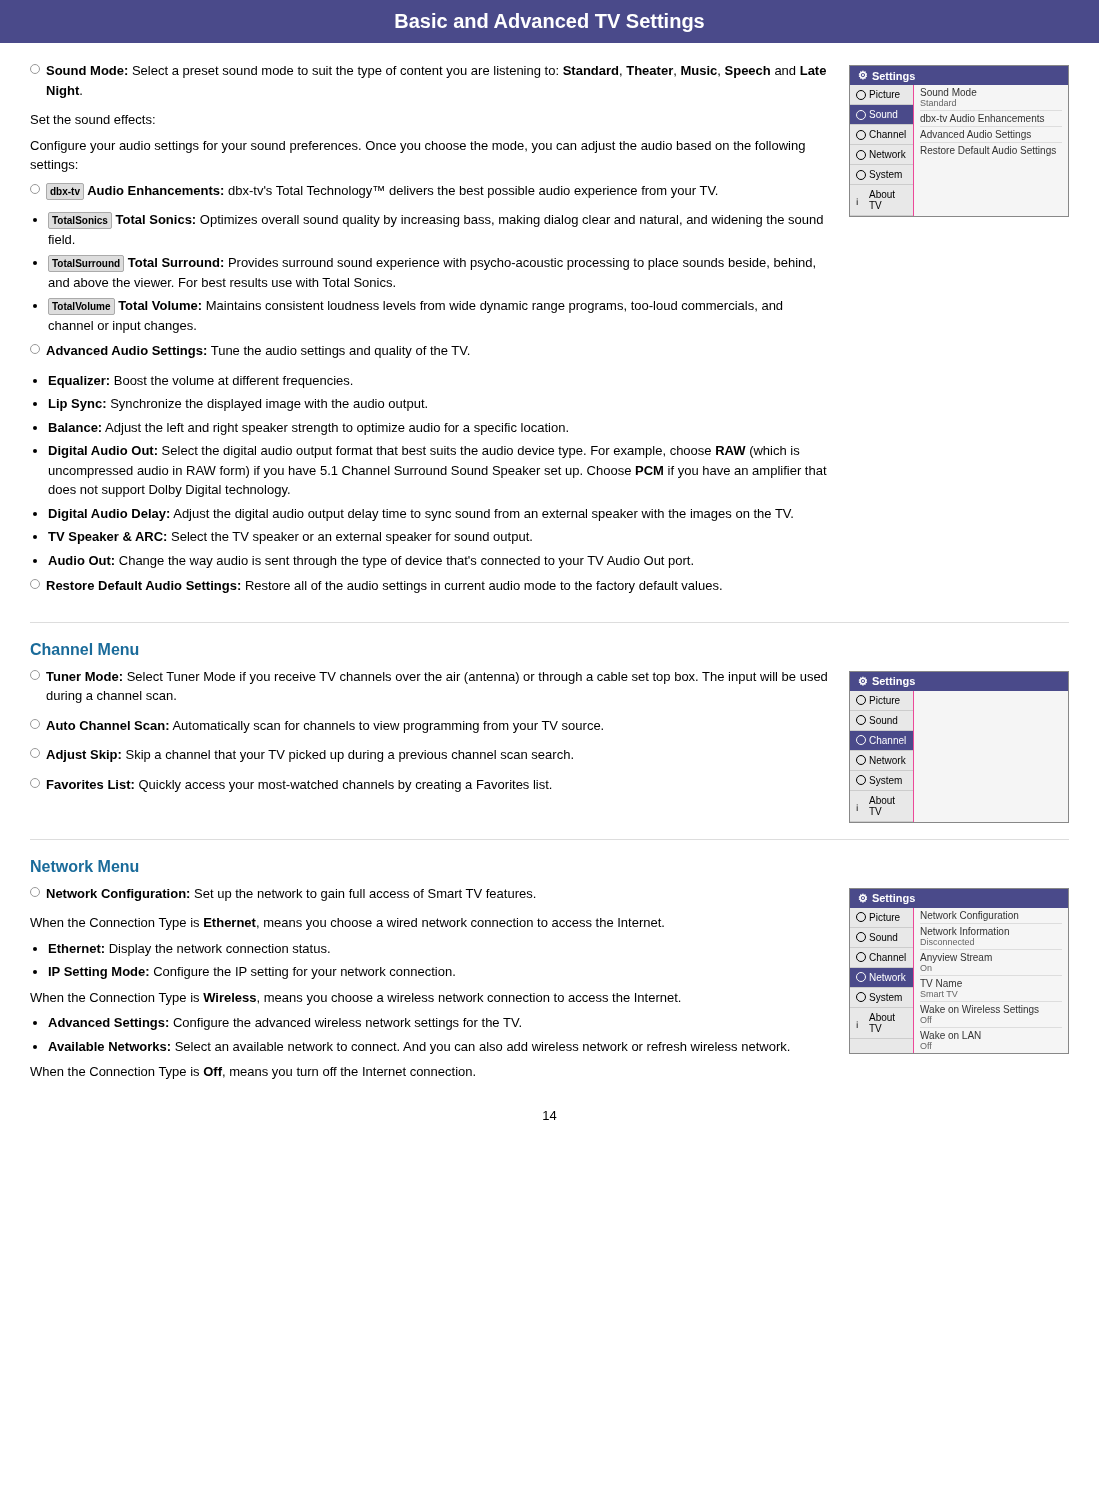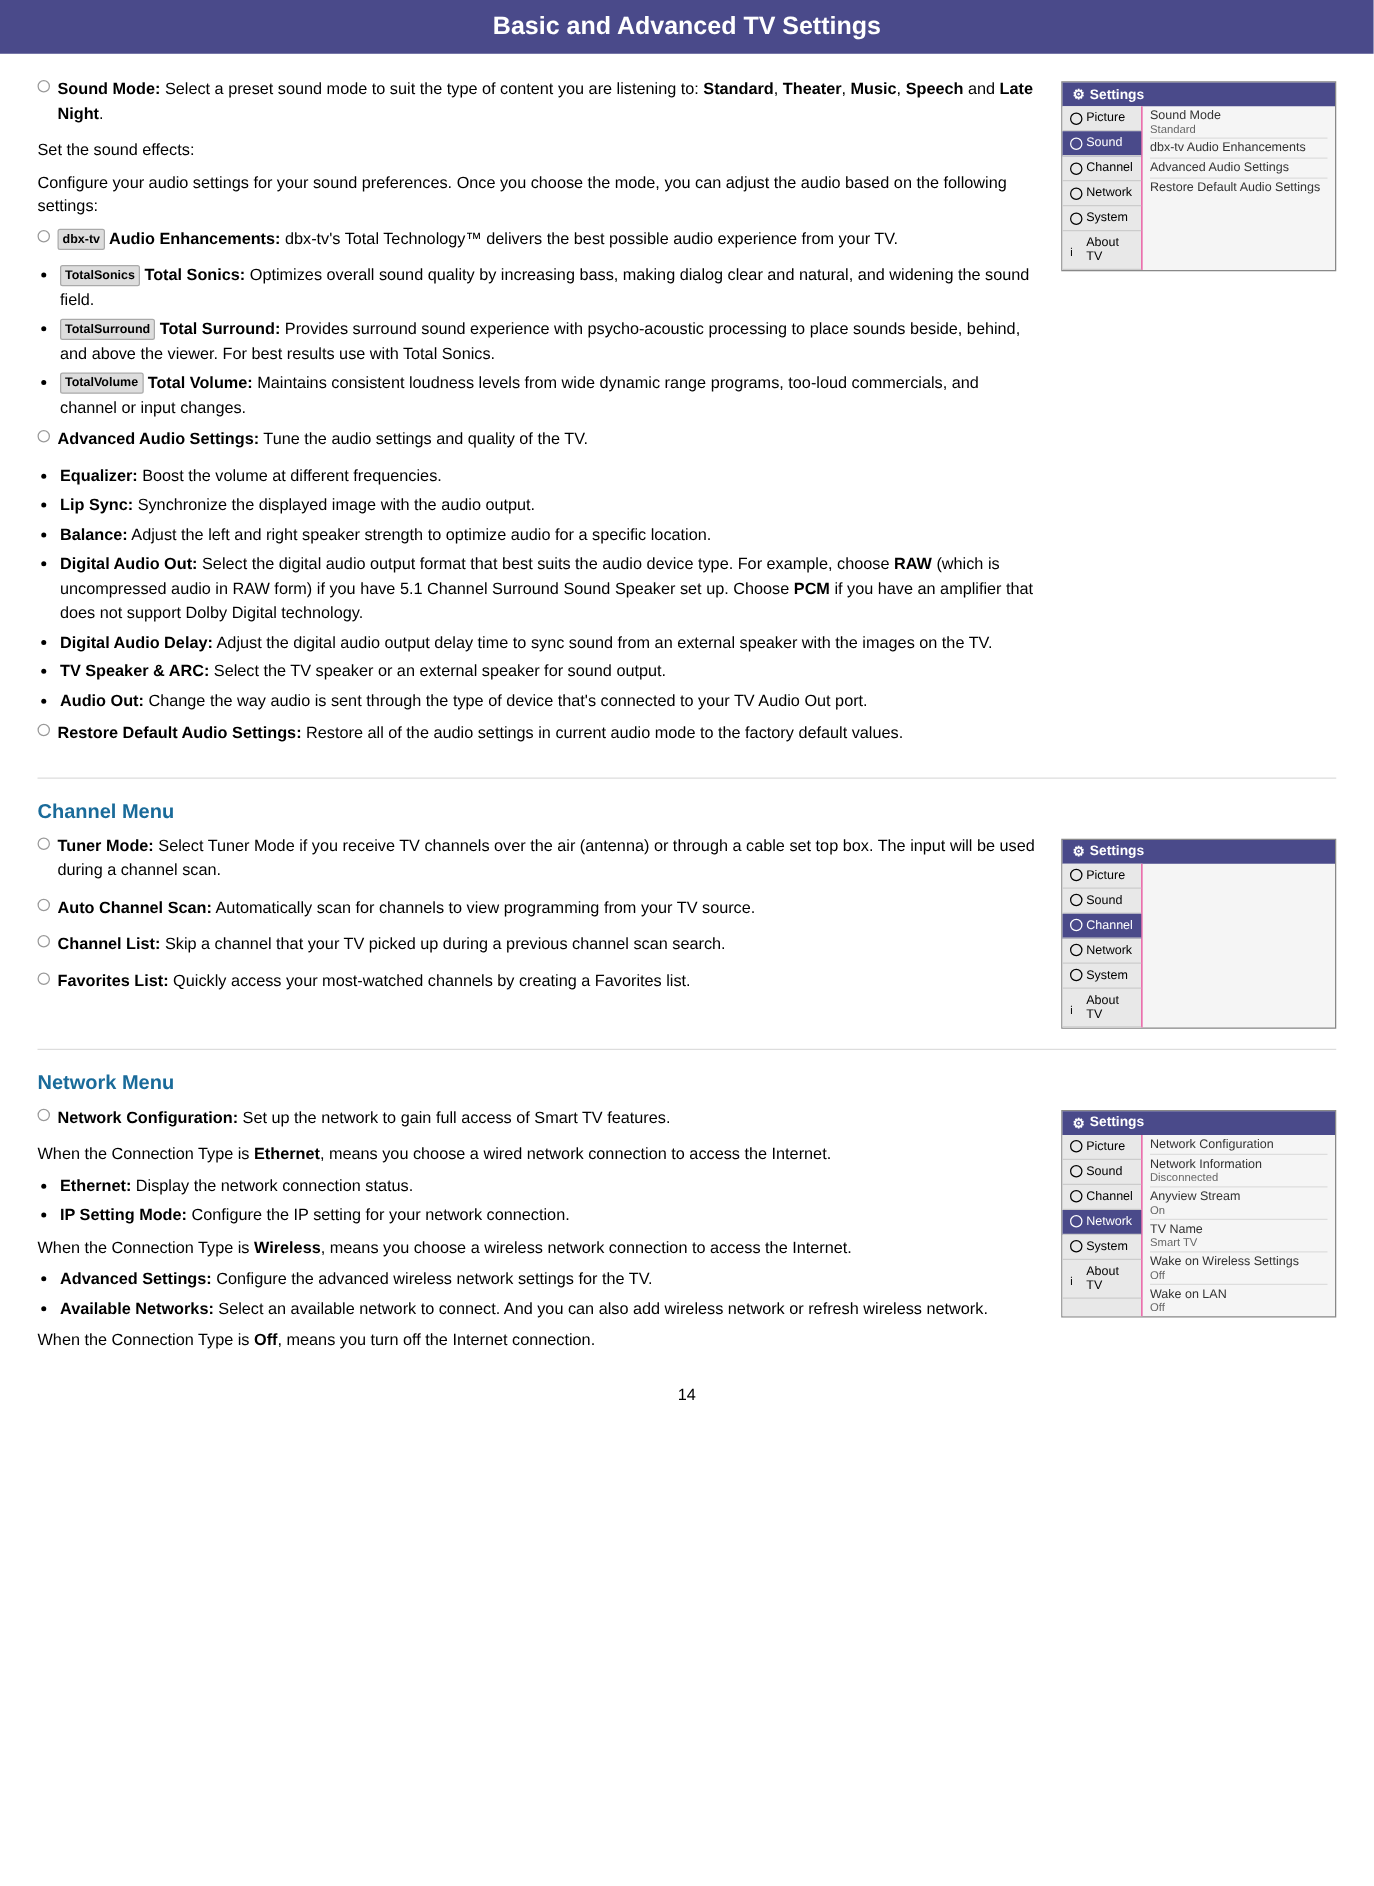--- a/index.html
+++ b/index.html
@@ -307,21 +307,21 @@
           <span class="bullet-circle"></span>
           <p>
             <span class="bold">Auto Channel Scan:</span>
             Automatically scan for channels to view programming from your TV source.
           </p>
         </div>
 
         <div class="bullet-item">
           <span class="bullet-circle"></span>
           <p>
-            <span class="bold">Channel List:</span>
+            <span class="bold">Adjust Skip:</span>
             Skip a channel that your TV picked up during a previous channel scan search.
           </p>
         </div>
 
         <div class="bullet-item">
           <span class="bullet-circle"></span>
           <p>
             <span class="bold">Favorites List:</span>
             Quickly access your most-watched channels by creating a Favorites list.
           </p>

